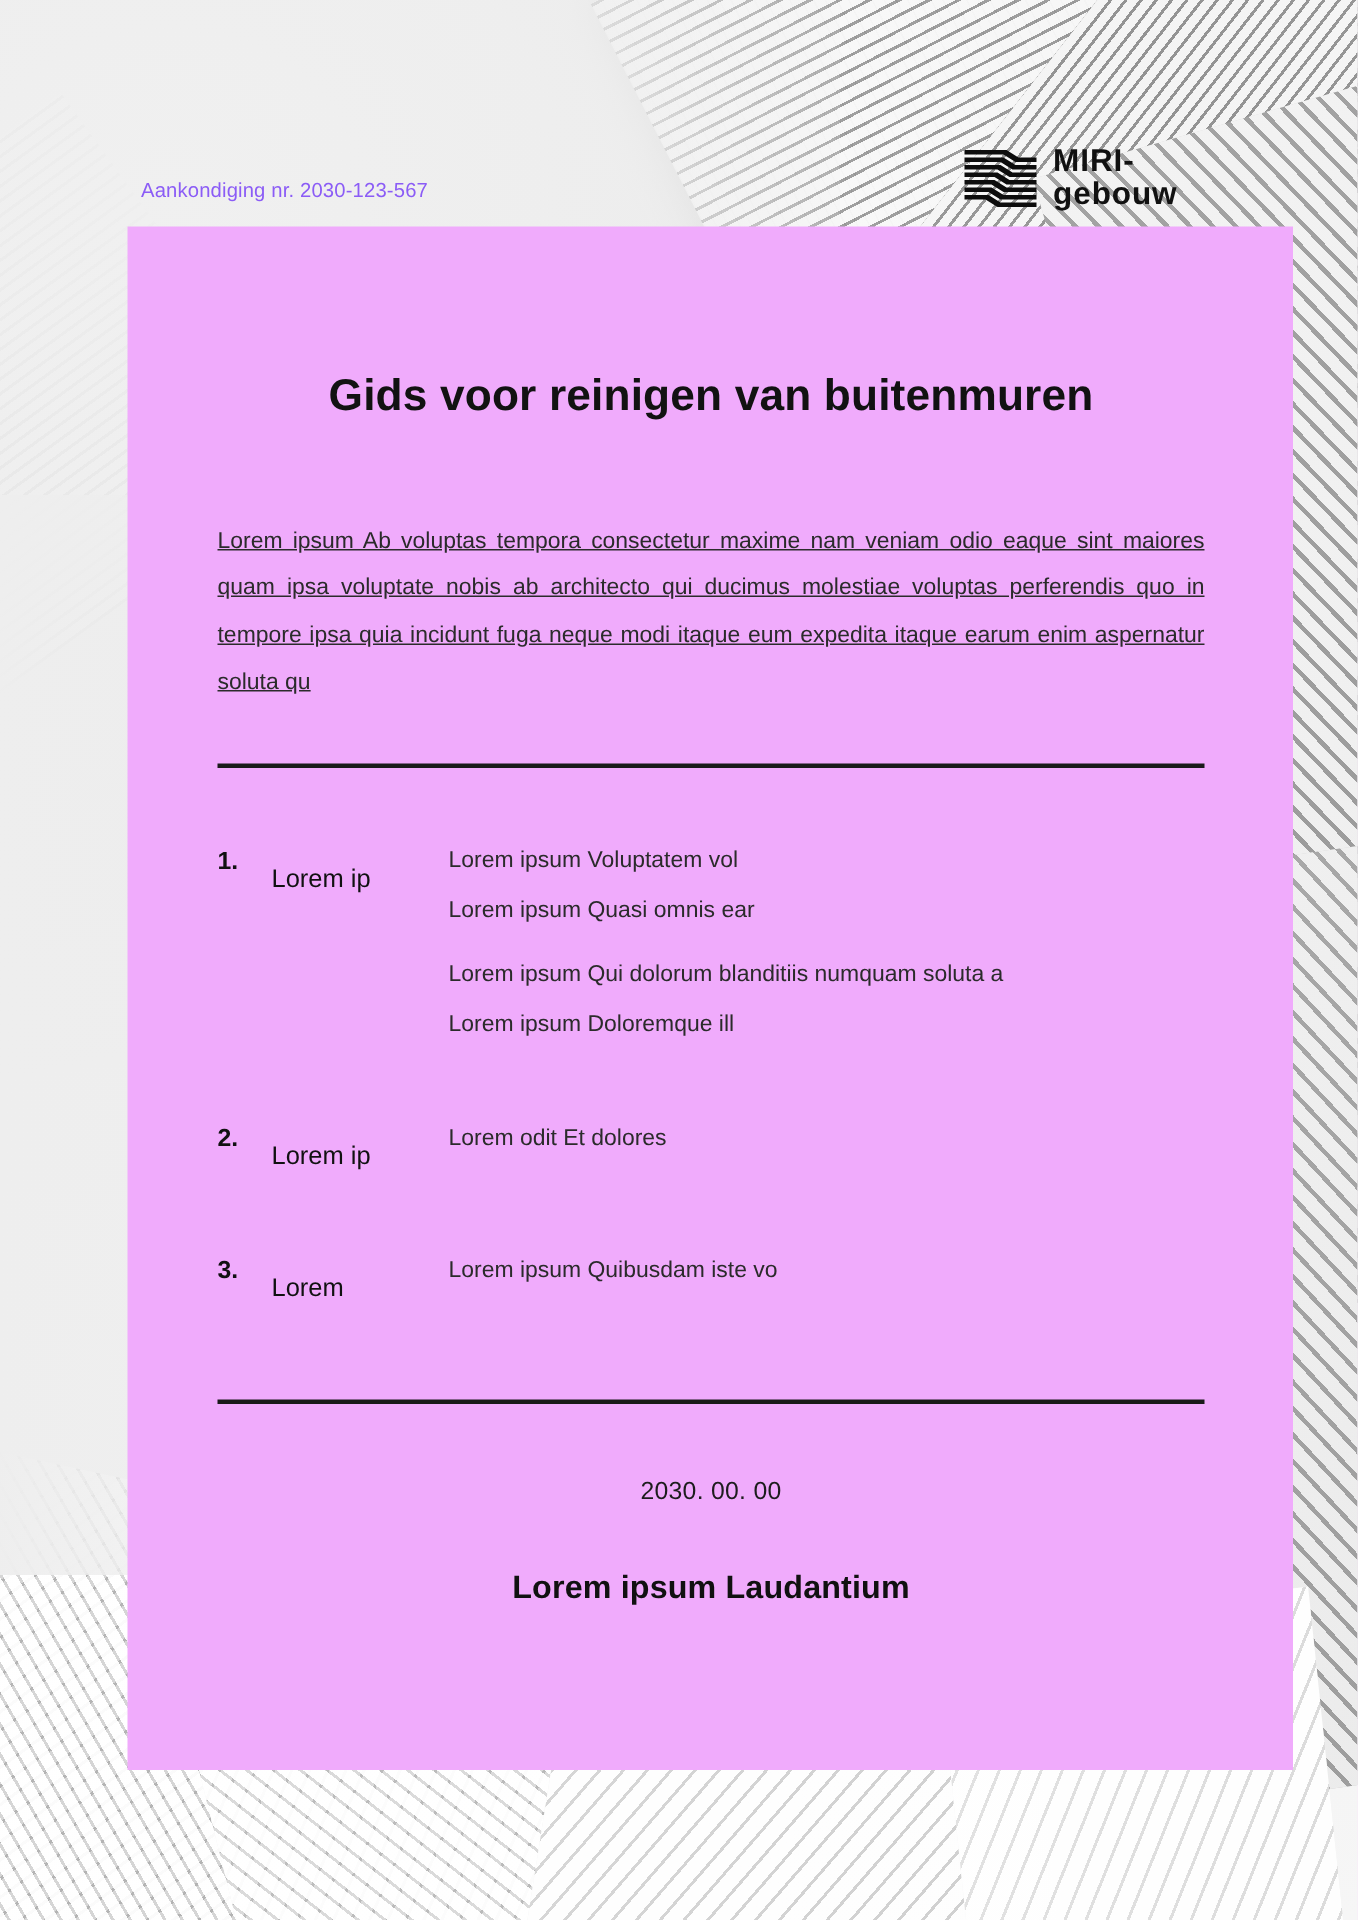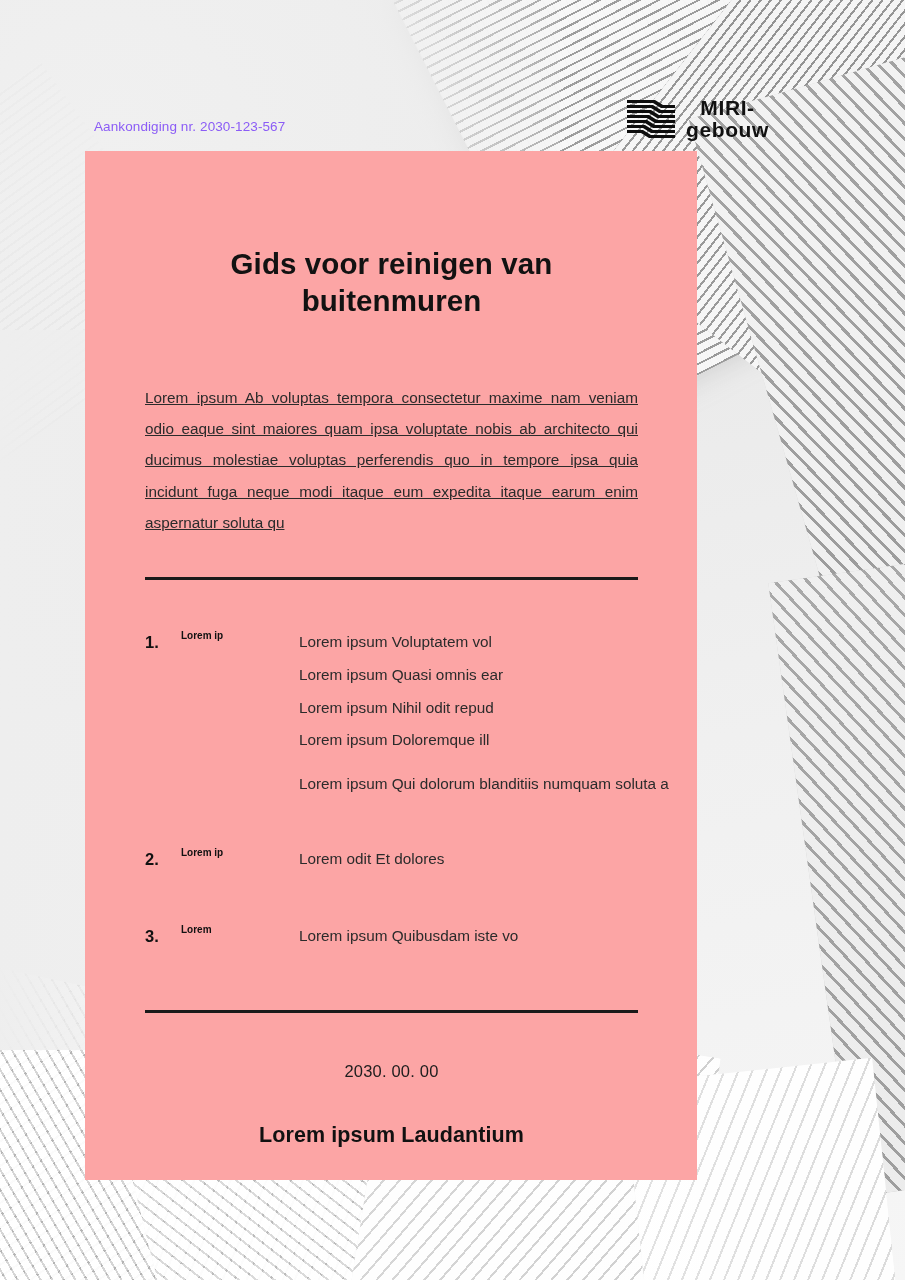--- a/index.html
+++ b/index.html
@@ -209,26 +209,25 @@
     left: 94px;
     top: 119px;
     font-size: 13.5px;
     color: #8b5cf6;
     letter-spacing: 0.1px;
     white-space: nowrap;
   }
 
   .logo {
     position: absolute;
-    right: 136px;
+    right: 120px;
     top: 97px;
     display: flex;
     align-items: center;
     gap: 9px;
-    text-align: center;
   }
   .logo-mark {
     width: 52px;
     height: 42px;
     flex: none;
     display: block;
   }
   .logo-text {
     font-size: 21px;
     font-weight: 700;
@@ -236,23 +235,23 @@
     color: #111111;
     letter-spacing: 0.6px;
     white-space: pre-line;
   }
 
   
   .doc-card {
     position: absolute;
     left: 85px;
     top: 151px;
-    width: 612px;
+    width: 777px;
     height: 1029px;
-    background: #fca5a5;
+    background: #f0abfc;
   }
 
   .doc-inner {
     position: absolute;
     left: 60px;
     right: 59px;
     top: 0;
   }
 
   .doc-title {
@@ -303,24 +302,25 @@
     width: 36px;
     flex: none;
     font-size: 16.5px;
     font-weight: 700;
     color: #111111;
     line-height: 2.05;
   }
   .item-label {
     width: 118px;
     flex: none;
-    font-size: 10px;
-    font-weight: 700;
+    font-size: 17px;
+    font-weight: 400;
     color: #111111;
     line-height: 2.05;
+    margin-top: 11px;
   }
   .item-lines {
     flex: 1 1 auto;
     min-width: 0;
   }
   .item-line {
     font-size: 15.3px;
     line-height: 2.13;
     color: #2b2b2b;
     white-space: nowrap;
@@ -397,23 +397,22 @@
       <div class="rule"></div>
 
       <div class="list-block">
         <div class="items" id="items-container">
             <div class="item-row">
               <div class="item-num">1.</div>
               <div class="item-label">Lorem ip</div>
               <div class="item-lines">
                 <div class="item-line">Lorem ipsum Voluptatem vol</div>
                 <div class="item-line">Lorem ipsum Quasi omnis ear</div>
-                <div class="item-line">Lorem ipsum Nihil odit repud</div>
+                <div class="item-line spaced">Lorem ipsum Qui dolorum blanditiis numquam soluta a</div>
                 <div class="item-line">Lorem ipsum Doloremque ill</div>
-                <div class="item-line spaced">Lorem ipsum Qui dolorum blanditiis numquam soluta a</div>
               </div>
             </div>
             <div class="item-row">
               <div class="item-num">2.</div>
               <div class="item-label">Lorem ip</div>
               <div class="item-lines">
                 <div class="item-line">Lorem odit Et dolores</div>
               </div>
             </div>
             <div class="item-row">

